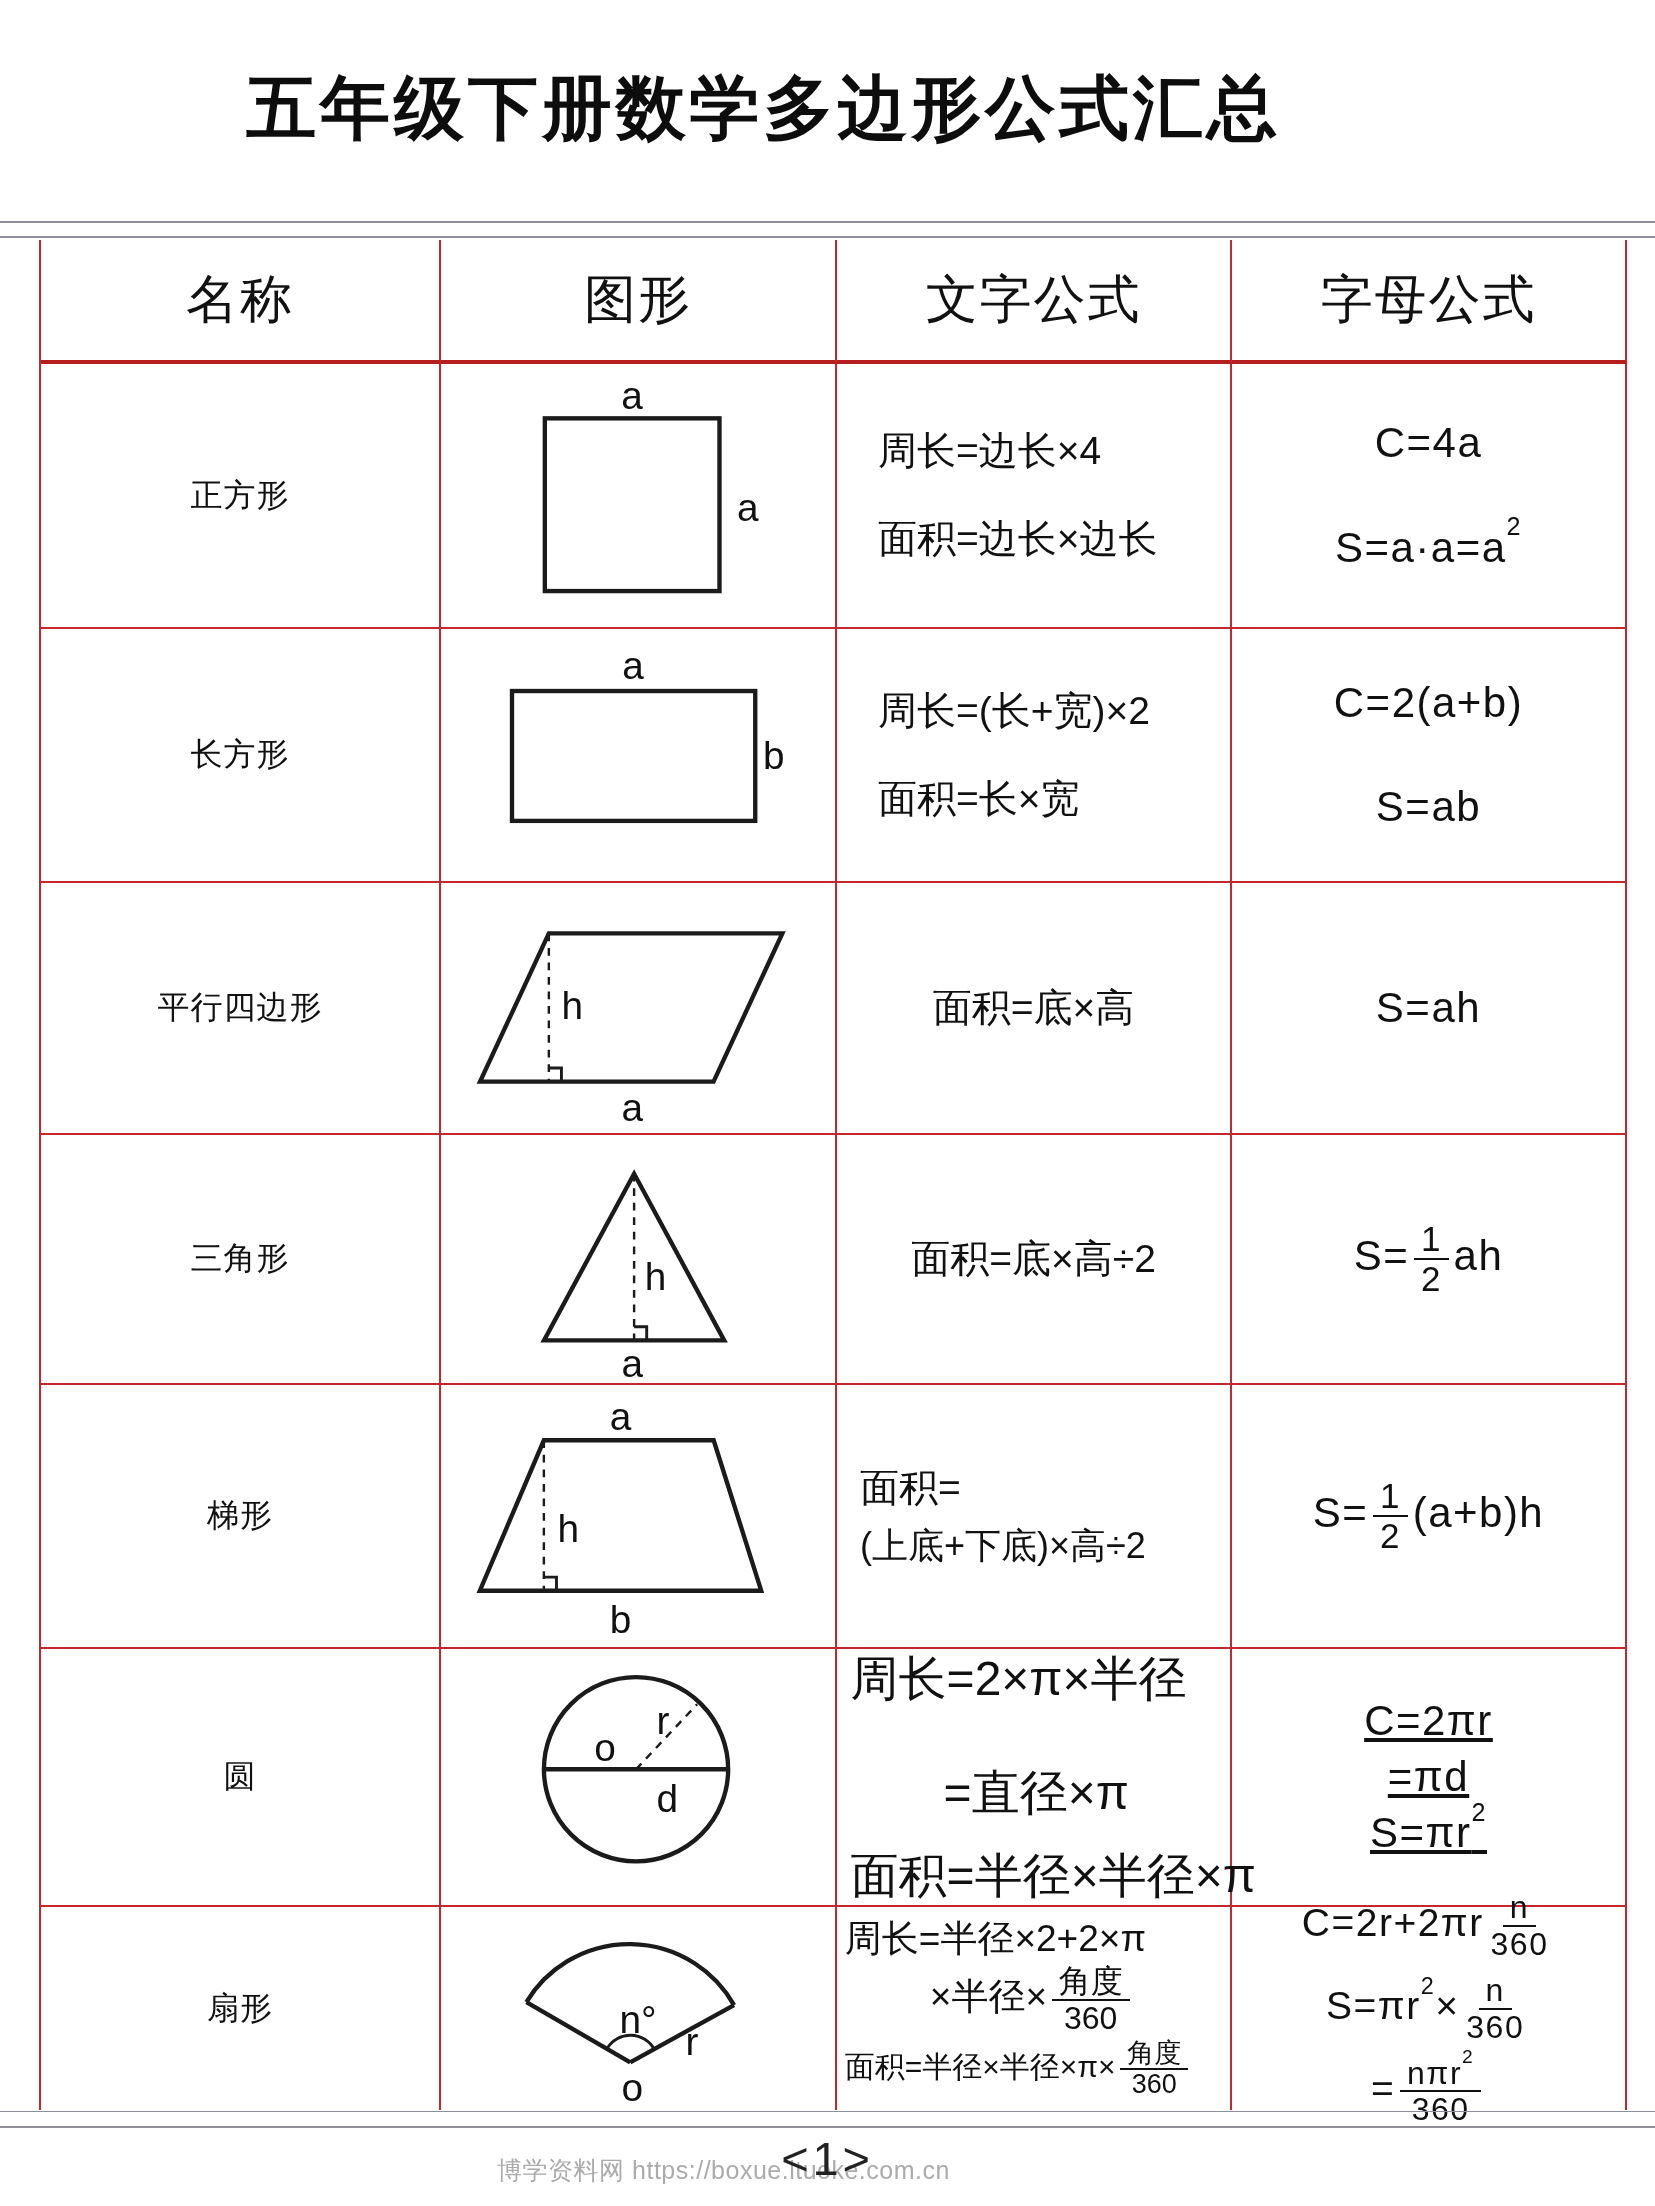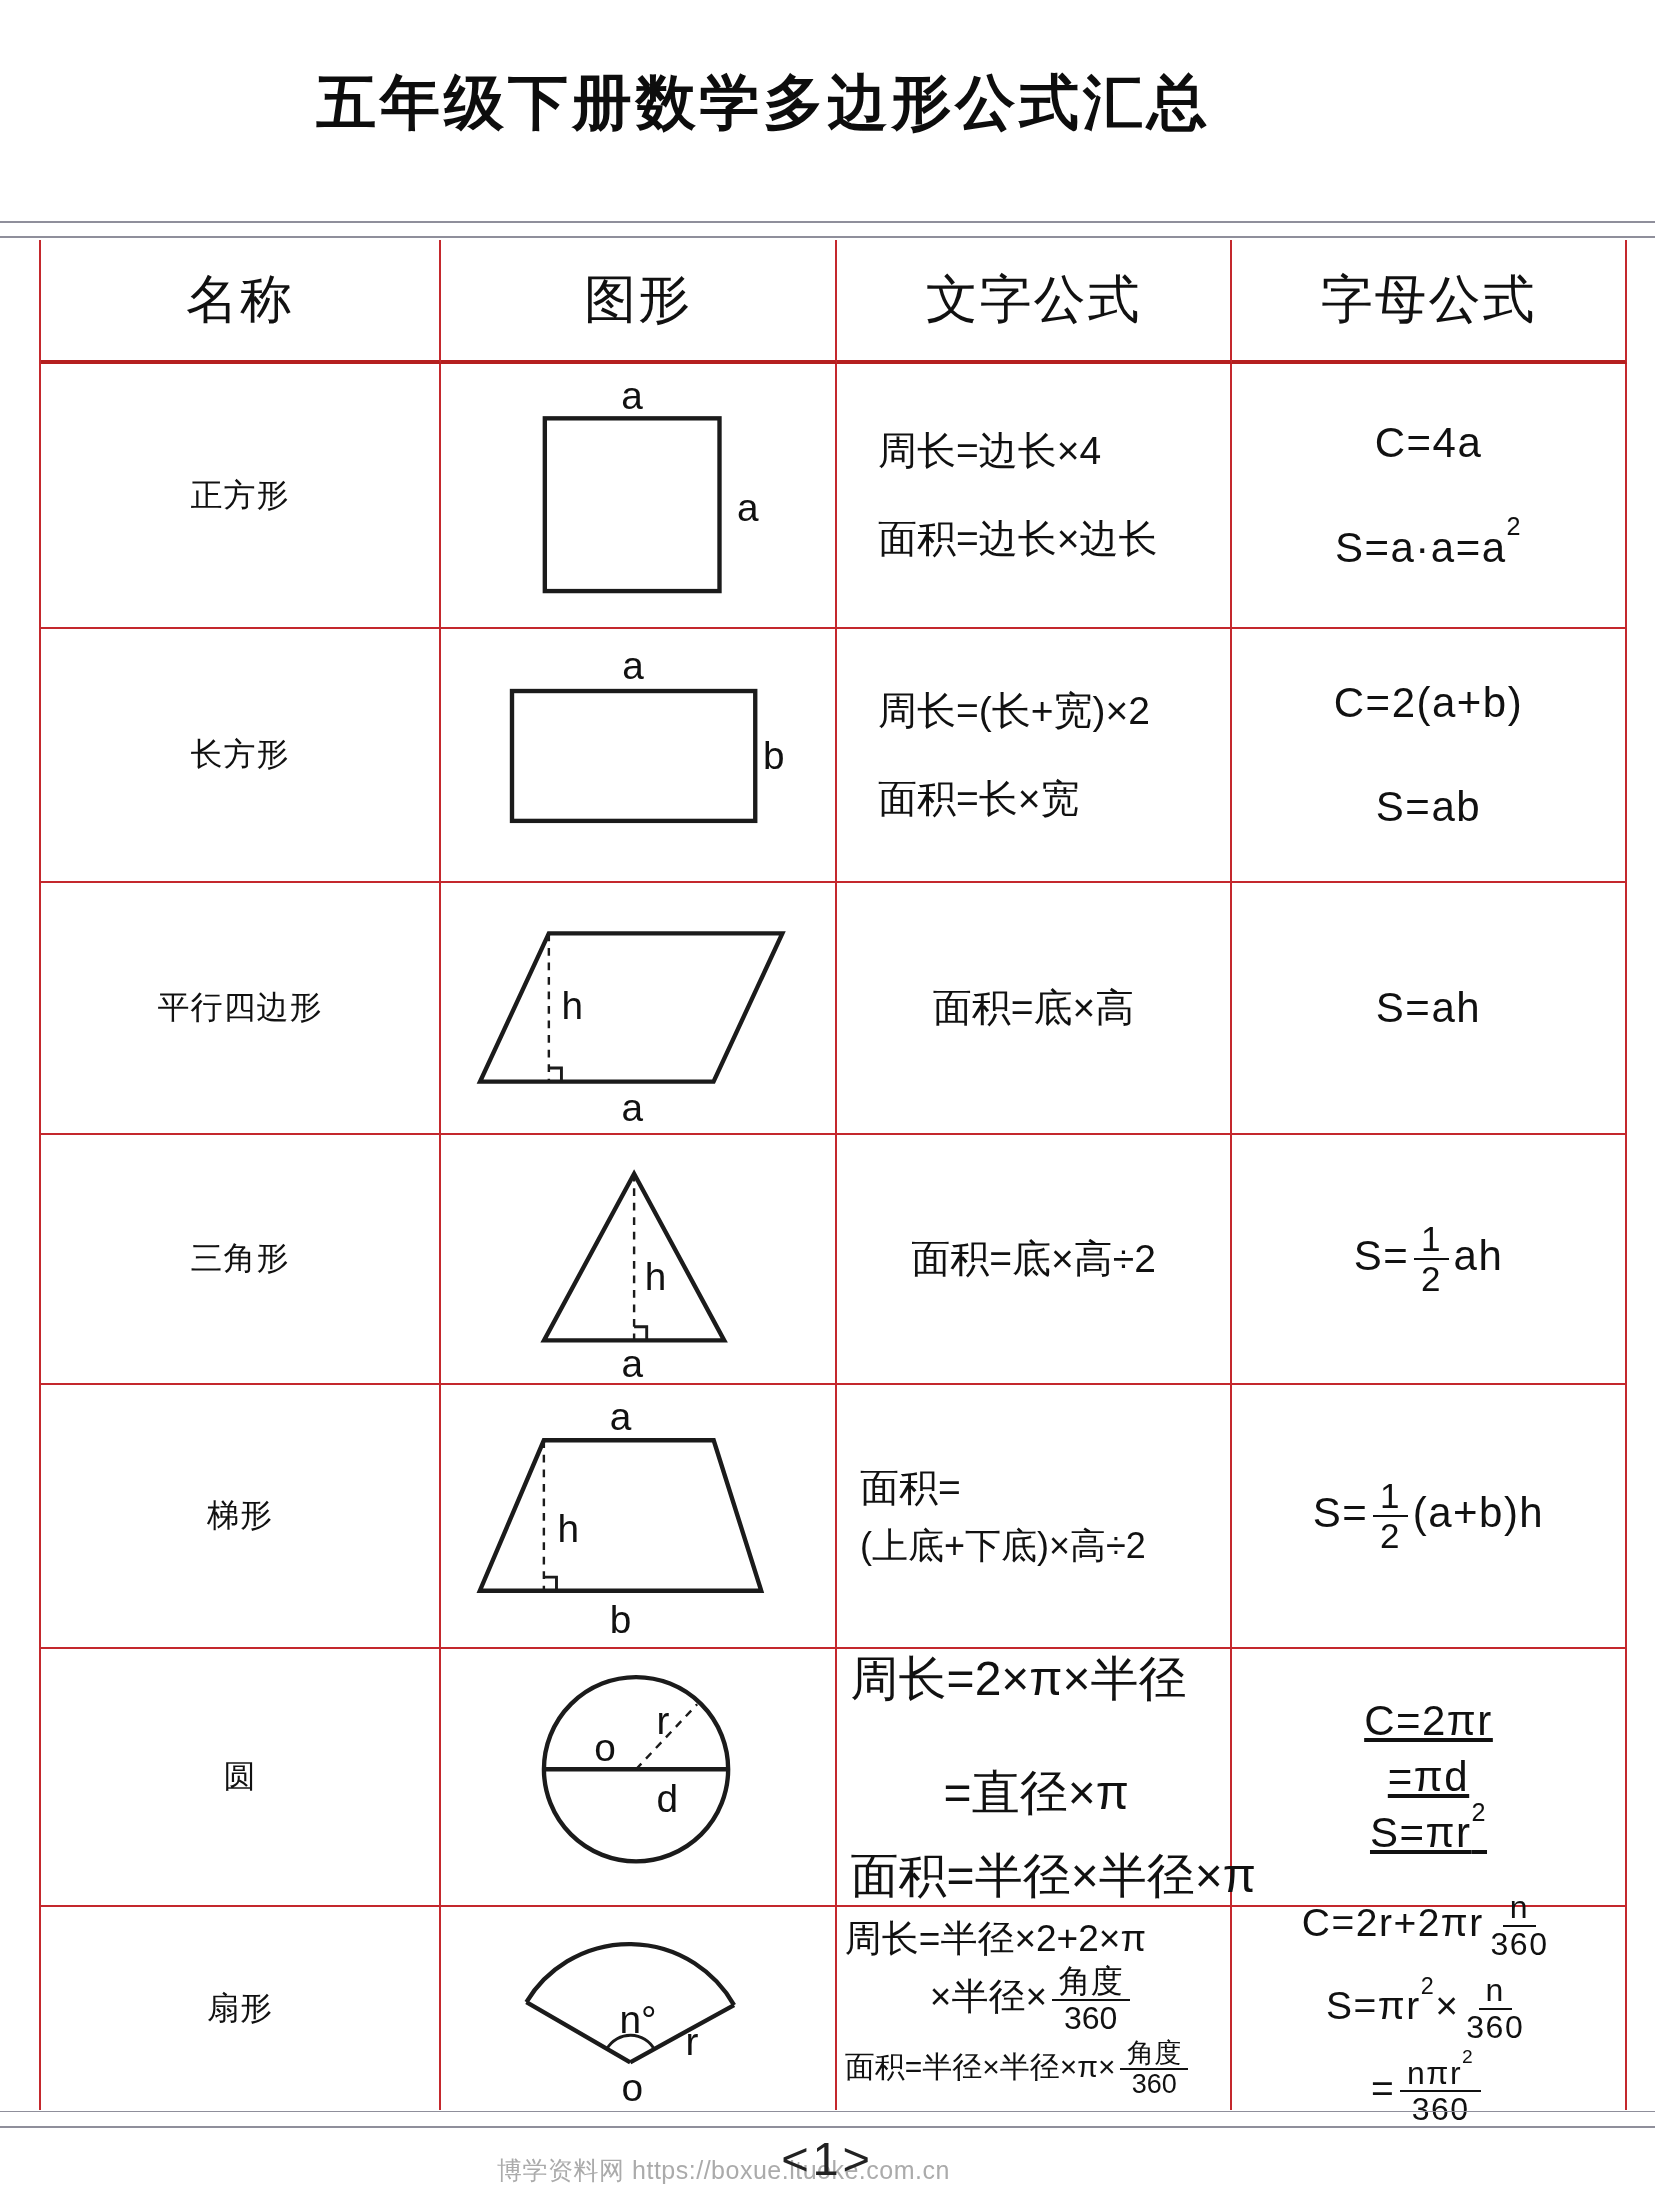--- a/index.html
+++ b/index.html
@@ -4,21 +4,21 @@
 <style>
   html,body{margin:0;padding:0;}
   body{
     width:1655px;height:2207px;position:relative;background:#ffffff;
     font-family:"Liberation Sans","DejaVu Sans",sans-serif;color:#111;
     overflow:hidden;
   }
   
   .page-title{
     position:absolute;top:70px;left:0;width:1527px;text-align:center;
-    font-size:60px;font-weight:900;color:#0d0d0d;letter-spacing:3.9px;line-height:1.1;
+    font-size:70px;font-weight:900;color:#0d0d0d;letter-spacing:3.9px;line-height:1.1;
     white-space:nowrap;
   }
   
   .rule-top{position:absolute;left:0;top:221px;width:1655px;height:12.6px;
     border-top:2.9px solid #8f8f9b;border-bottom:2.9px solid #8f8f9b;}
   .rule-bottom{position:absolute;left:0;top:2111px;width:1655px;height:13.6px;
     border-top:1.9px solid #8f8f9b;border-bottom:2.9px solid #8f8f9b;}
   
   .formula-table{
     position:absolute;left:39px;top:240px;

